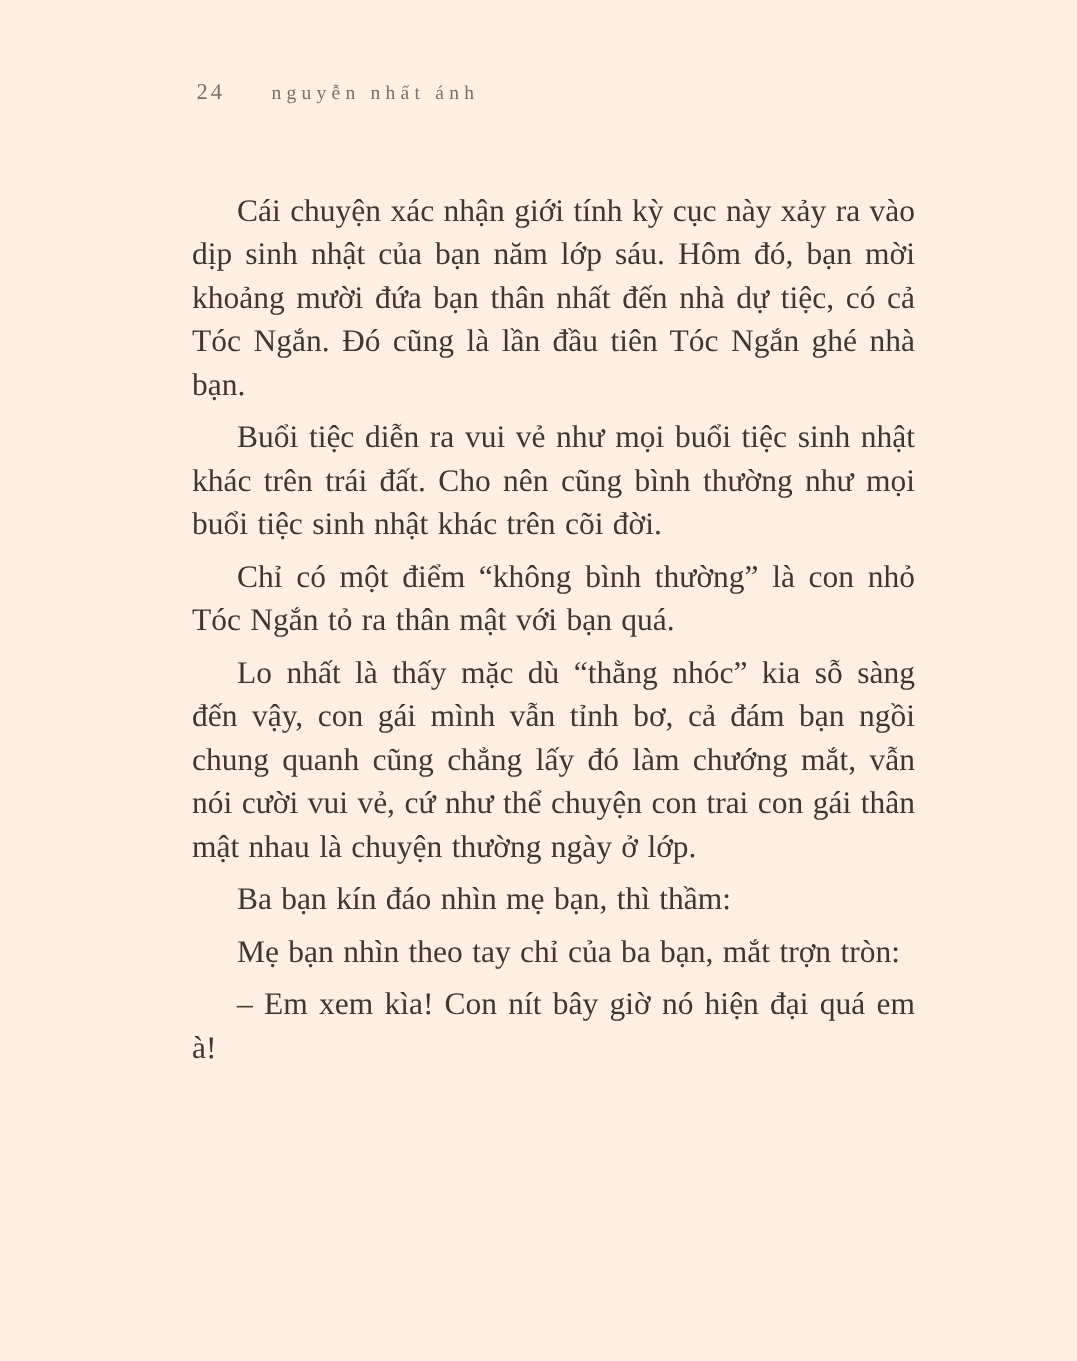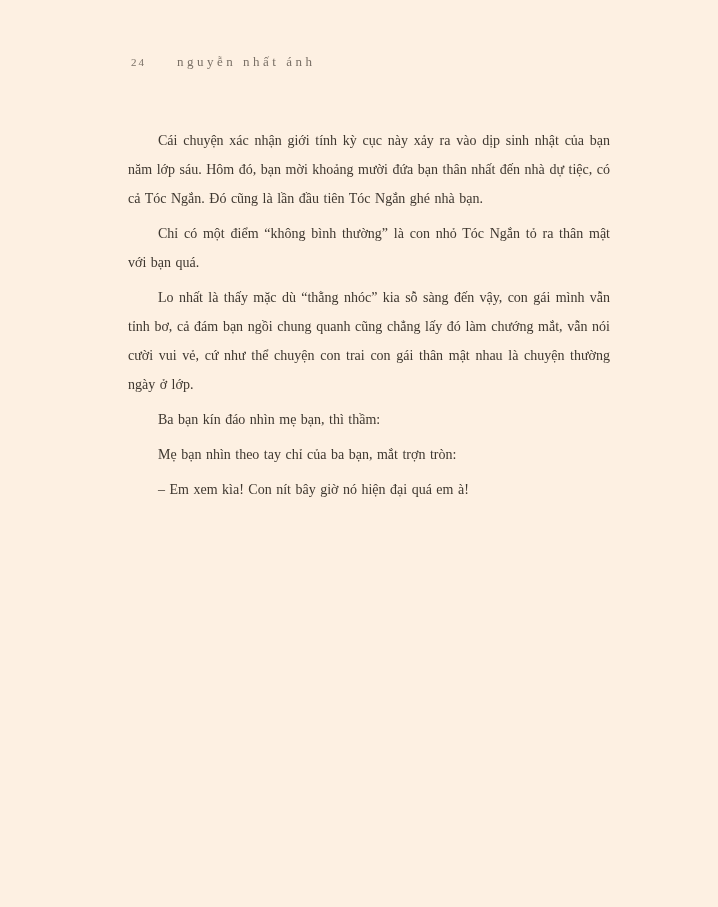--- a/index.html
+++ b/index.html
@@ -22,56 +22,57 @@
   .page-header {
     position: absolute;
     left: 131px;
     top: 54px;
     display: flex;
     align-items: baseline;
     color: var(--header-color, #7a7066);
     -webkit-user-select: none;
   }
   .page-number {
-    font-size: 11px;
+    font-size: 15px;
     letter-spacing: 2px;
   }
   .running-author {
     font-size: 13px;
     letter-spacing: 3.5px;
     margin-left: 31px;
     font-variant: normal;
   }
   .text-block {
     position: absolute;
     left: 128px;
     top: 126px;
     width: 482px;
   }
   .text-block p {
     margin: 0 0 6px 0;
-    font-size: 14px;
+    font-size: 21px;
     line-height: 29px;
     color: var(--text-color, #3e372f);
     text-align: justify;
     text-indent: 30px;
     word-spacing: 1px;
   }
 </style>
 </head>
 <body>
 
 <div class="book-page">
   <header class="page-header">
     <span class="page-number">24</span>
     <span class="running-author">nguyễn nhất ánh</span>
   </header>
 
   <main class="text-block" id="text-block">
 
   <p>Cái chuyện xác nhận giới tính kỳ cục này xảy ra vào dịp sinh nhật của bạn năm lớp sáu. Hôm đó, bạn mời khoảng mười đứa bạn thân nhất đến nhà dự tiệc, có cả Tóc Ngắn. Đó cũng là lần đầu tiên Tóc Ngắn ghé nhà bạn.</p>
+      <p>Buổi tiệc diễn ra vui vẻ như mọi buổi tiệc sinh nhật khác trên trái đất. Cho nên cũng bình thường như mọi buổi tiệc sinh nhật khác trên cõi đời.</p>
       <p>Chỉ có một điểm “không bình thường” là con nhỏ Tóc Ngắn tỏ ra thân mật với bạn quá.</p>
       <p>Lo nhất là thấy mặc dù “thằng nhóc” kia sỗ sàng đến vậy, con gái mình vẫn tỉnh bơ, cả đám bạn ngồi chung quanh cũng chẳng lấy đó làm chướng mắt, vẫn nói cười vui vẻ, cứ như thể chuyện con trai con gái thân mật nhau là chuyện thường ngày ở lớp.</p>
       <p>Ba bạn kín đáo nhìn mẹ bạn, thì thầm:</p>
       <p>Mẹ bạn nhìn theo tay chỉ của ba bạn, mắt trợn tròn:</p>
       <p>– Em xem kìa! Con nít bây giờ nó hiện đại quá em à!</p>
     </main>
 </div>
 
 </body></html>

